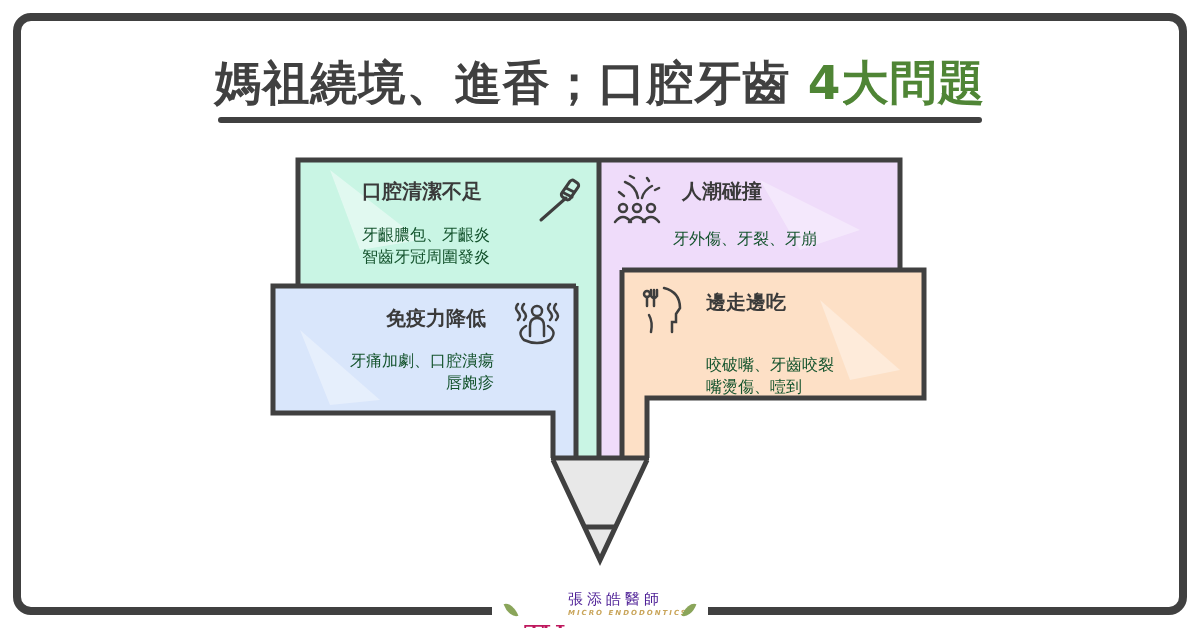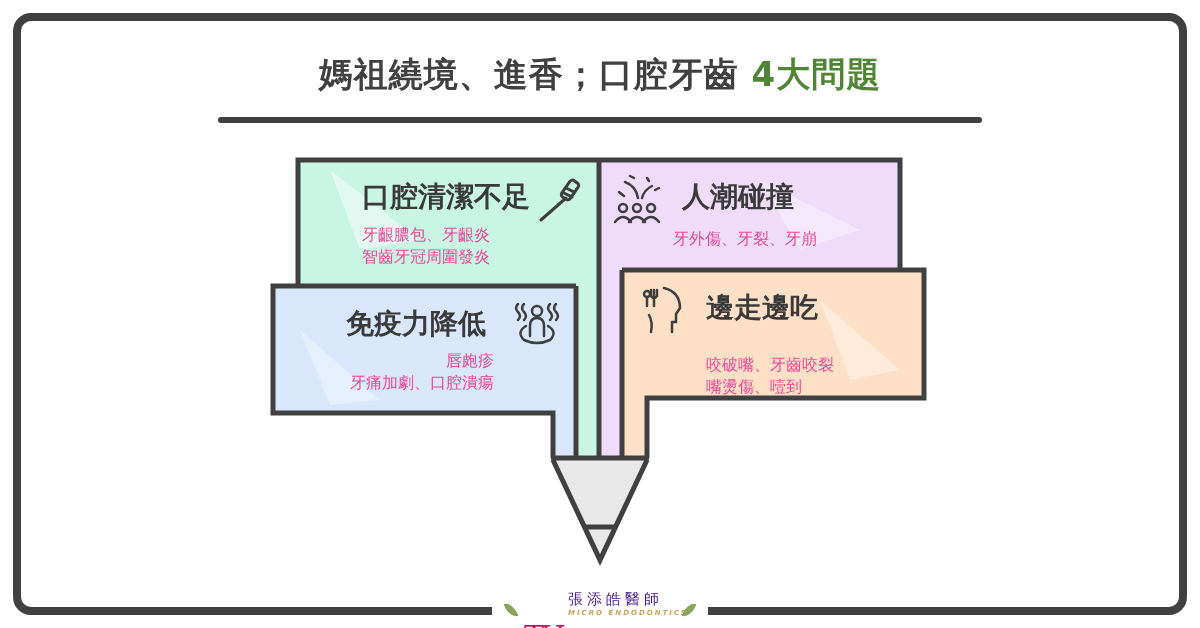--- a/index.html
+++ b/index.html
@@ -1,28 +1,28 @@
 <!DOCTYPE html>
 <html><head>
 <meta charset="utf-8">
 <style>
   html,body{margin:0;padding:0;}
   body{width:1200px;height:628px;background:#ffffff;position:relative;overflow:hidden;
        font-family:"DejaVu Sans","Liberation Sans",sans-serif;color:#3e3e3e;}
   .frame{position:absolute;left:13px;top:13px;width:1158px;height:586px;
          border:8px solid #404040;border-radius:18px;background:#fff;}
   .title{position:absolute;left:0;top:52px;width:1200px;text-align:center;
-         font-size:34px;font-weight:bold;letter-spacing:1px;color:#404040;}
+         font-size:47px;font-weight:bold;letter-spacing:1px;color:#404040;}
   .title .accent{color:#4f8535;}
   .title-rule{position:absolute;left:218px;top:117px;width:764px;height:6px;
               background:#404040;border-radius:3px;}
   svg.art{position:absolute;left:0;top:0;}
   .txt{position:absolute;}
-  .h{font-size:28px;font-weight:bold;color:#3a3a3a;white-space:nowrap;}
-  .b{font-size:16px;line-height:22px;color:#ec4899;white-space:nowrap;}
+  .h{font-size:20px;font-weight:bold;color:#3a3a3a;white-space:nowrap;}
+  .b{font-size:16px;line-height:22px;color:#14532d;white-space:nowrap;}
   .logo{position:absolute;left:492px;top:588px;width:216px;height:40px;background:#fff;}
   .logo .th{position:absolute;left:32px;top:2px;font-family:"DejaVu Serif",serif;
             font-size:30px;color:#be185d;letter-spacing:-4px;margin-top:29px;}
   .logo .name{position:absolute;left:76px;top:2px;font-family:Liberation Mono, monospace;
               font-size:15px;color:#4c1d95;letter-spacing:4px;}
   .logo .sub{position:absolute;left:76px;top:21px;font-size:7px;color:#c9a55a;
              letter-spacing:2px;font-style:italic;font-weight:bold;}
   .logo .leaf{position:absolute;top:14px;width:10px;height:16px;background:#8aa55a;
               border-radius:0 100% 0 100%;}
 </style>
@@ -123,22 +123,22 @@
   <div>智齒牙冠周圍發炎</div>
 </div>
 
 <div class="txt h" style="left:682px;top:178px;">人潮碰撞</div>
 <div class="txt b" style="left:673px;top:228px;">
   <div>牙外傷、牙裂、牙崩</div>
 </div>
 
 <div class="txt h" style="left:292px;top:305px;width:194px;text-align:right;">免疫力降低</div>
 <div class="txt b" style="left:300px;top:350px;width:194px;text-align:right;">
+  <div>牙痛加劇、口腔潰瘍</div>
   <div>唇皰疹</div>
-  <div>牙痛加劇、口腔潰瘍</div>
 </div>
 
 <div class="txt h" style="left:706px;top:289px;">邊走邊吃</div>
 <div class="txt b" style="left:706px;top:334px;margin-top:20px;">
   <div>咬破嘴、牙齒咬裂</div>
   <div>嘴燙傷、噎到</div>
 </div>
 
 <div class="logo">
   <span class="leaf" style="left:14px;transform:rotate(-20deg);"></span>

